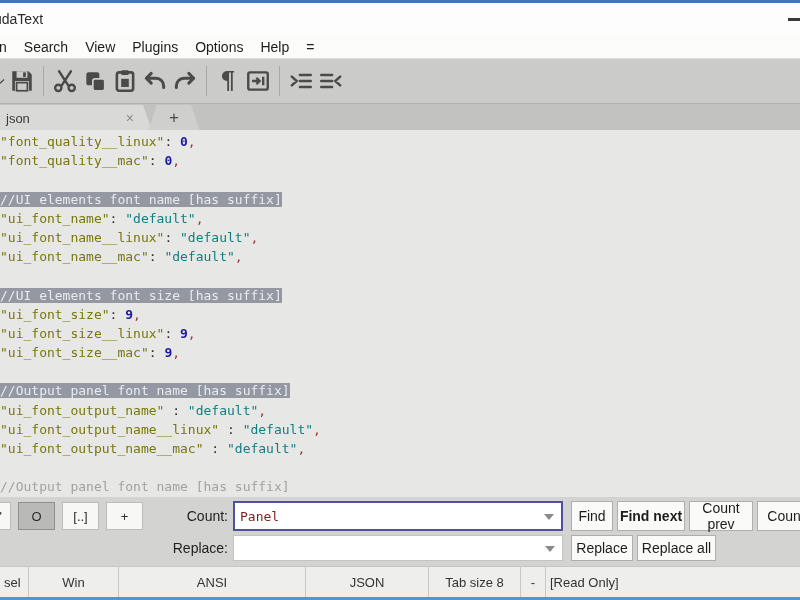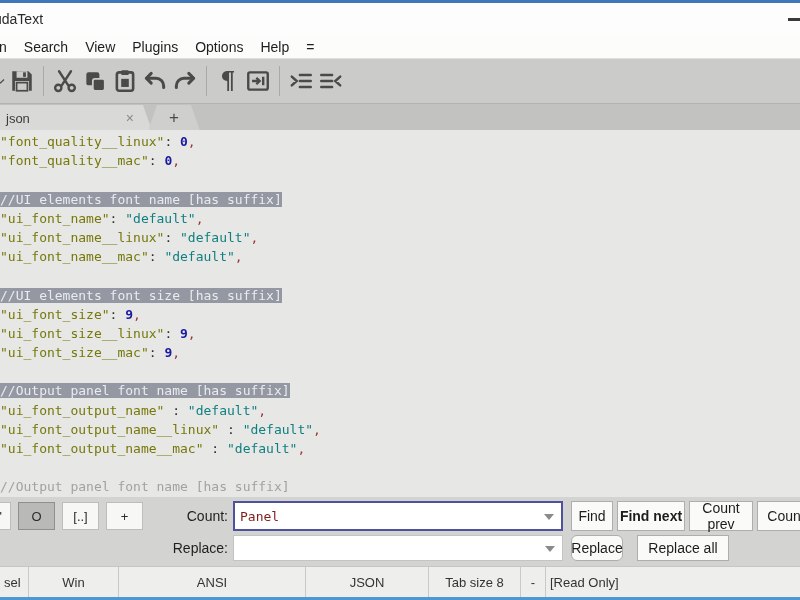--- a/index.html
+++ b/index.html
@@ -229,22 +229,22 @@
     <span class="arrow"></span>
   </div>
 
   <div>
       <button class="fp-btn" style="left: 571px; width: 42px; top: 4px;">Find</button>
       <button class="fp-btn bold" style="left: 617px; width: 68px; top: 4px;">Find next</button>
       <button class="fp-btn" style="left: 689px; width: 64px; top: 4px;">Count prev</button>
       <button class="fp-btn" style="left: 757px; width: 58px; top: 4px;">Count</button>
     </div>
   <div>
-      <button class="fp-btn fp-row2" style="left: 571px; width: 52px; top: 38px; border-radius: 6px;">Replace</button>
-      <button class="fp-btn fp-row2" style="left: 637px; width: 92px; top: 38px;">Replace all</button>
+      <button class="fp-btn fp-row2" style="left: 571px; width: 62px; top: 38px;">Replace</button>
+      <button class="fp-btn fp-row2" style="left: 637px; width: 79px; top: 38px;">Replace all</button>
     </div>
 </div>
 
 <div class="band statusbar">
     <div class="sb-cell left" style="width: 29px;">sel</div>
     <div class="sb-cell" style="width: 90px;">Win</div>
     <div class="sb-cell" style="width: 187px;">ANSI</div>
     <div class="sb-cell" style="width: 123px;">JSON</div>
     <div class="sb-cell" style="width: 92px;">Tab size 8</div>
     <div class="sb-cell" style="width: 25px;">-</div>

